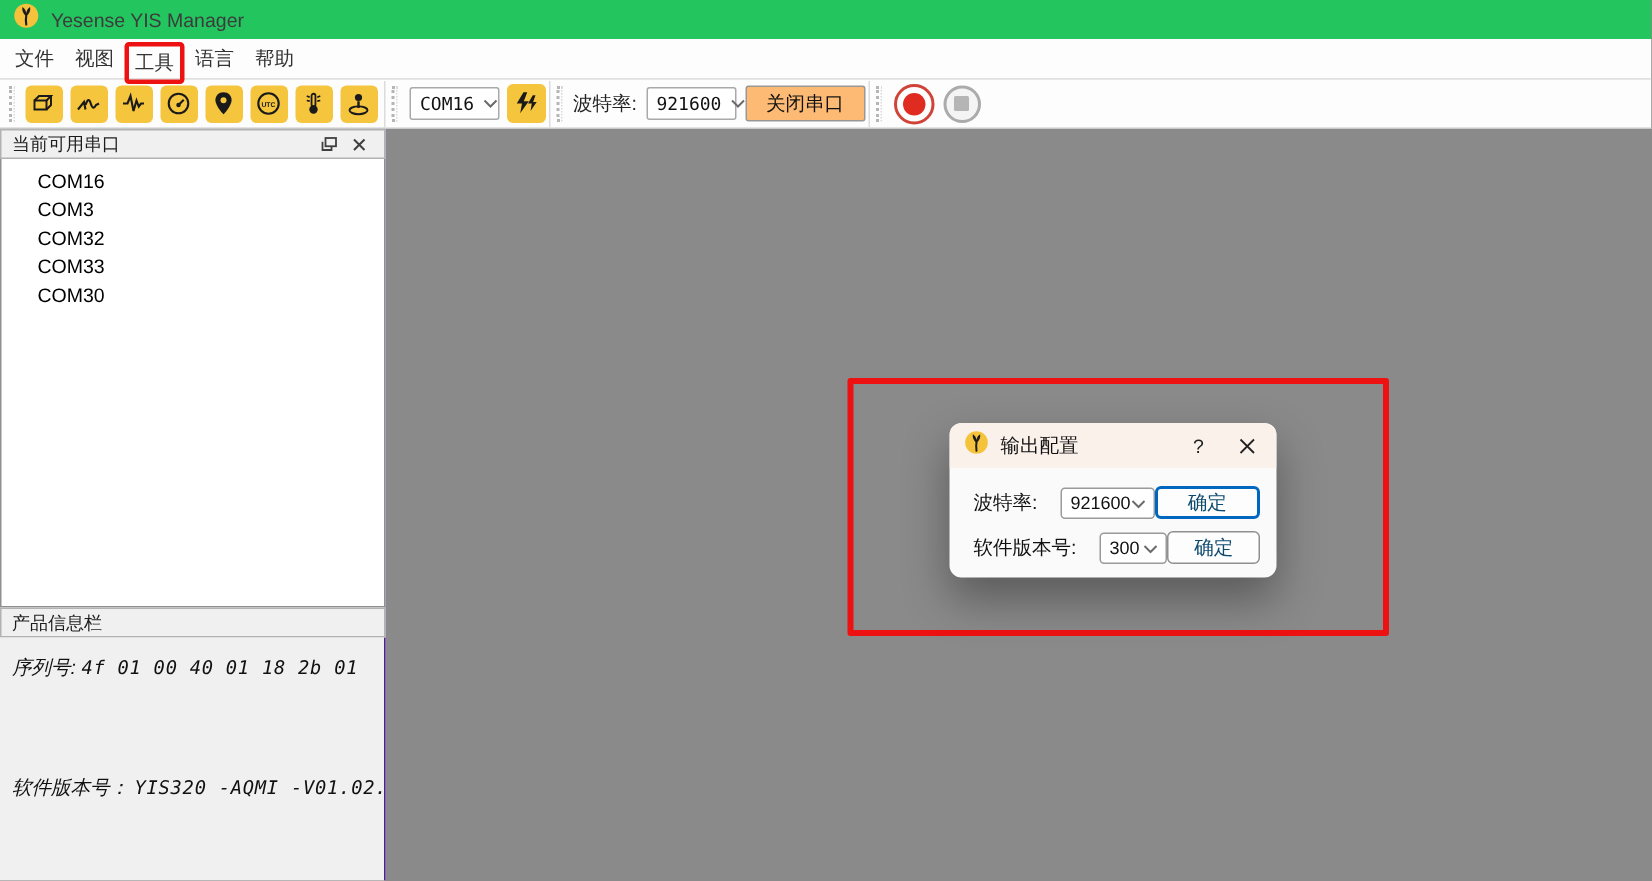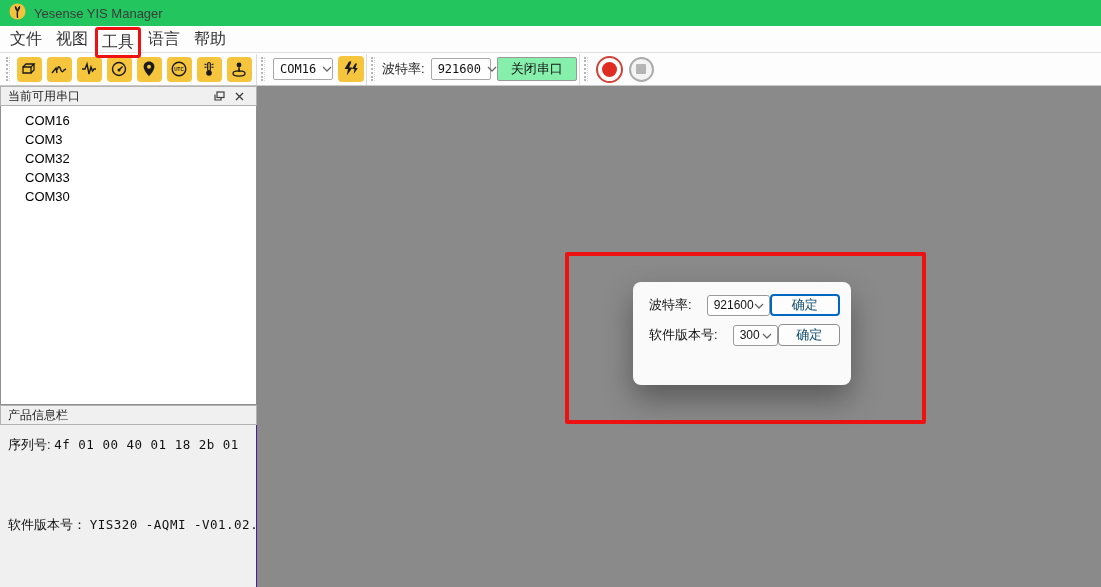--- a/index.html
+++ b/index.html
@@ -7,21 +7,21 @@
   body { font-family:"Liberation Sans", sans-serif; background:#8A8A8A; position:relative; color:#1a1a1a; }
 
   
   .titlebar { position:absolute; left:0; top:0; width:100%; height:26px; background:#22c55e;
               display:flex; align-items:center; padding-left:9px; gap:8px; }
   .titlebar .title { font-size:13px; color:#3c3c3c; }
 
   
   .menubar { position:absolute; left:0; top:26px; width:100%; height:27px; background:#fdfdfd;
              border-bottom:1px solid #e0e0e0; display:flex; align-items:center; padding-left:3px;
-             font-size:16px; color:#333; }
+             font-size:13px; color:#333; }
   .menu-item { padding:4px 7px; min-width:40px; text-align:center; cursor:default; }
   .menu-item.annotated { border:3px solid #EE1111; border-radius:3px; padding:2px 4px; min-width:40px;
                          position:relative; z-index:6; margin-bottom:-6px; background:transparent; }
 
   
   .toolbar { position:absolute; left:0; top:53px; width:100%; height:33px; background:#fdfdfd;
              border-bottom:1px solid #c9c9c9; display:flex; align-items:center; padding-left:4px; }
   .grip { width:4px; height:24px; border-left:2px dotted #b5b5b5; border-right:1px dotted #d9d9d9; margin:0 4px 0 2px; }
   .vsep { width:1px; height:31px; background:#dcdcdc; margin:0 2px; }
   .tool-btn { width:25px; height:25px; background:#F5C53E; border-radius:4px; margin:0 2.5px;
@@ -29,21 +29,21 @@
   .tool-btn svg { display:block; }
   .combo { height:22px; background:#fff; border:1px solid #a9a9a9; border-radius:2px;
            display:flex; align-items:center; justify-content:space-between; padding:0 5px 0 6px;
            font-family:"DejaVu Sans Mono", monospace; font-size:12px; color:#111; }
   .combo .chev { margin-left:6px; display:flex; }
   .port-combo { width:60px; margin:0 3px 0 4px; }
   .baud-combo { width:60px; margin:0 4px; }
   .refresh-btn { width:26px; height:26px; background:#F5C53E; border-radius:4px; margin-left:2px;
                  display:flex; align-items:center; justify-content:center; cursor:pointer; }
   .tb-label { font-size:13px; color:#222; margin:0 2px 0 3px; white-space:nowrap; }
-  .close-port-btn { height:24px; padding:0 13px; background:#86efac; border:1px solid #989898;
+  .close-port-btn { height:24px; padding:0 13px; background:#fdba74; border:1px solid #989898;
                     border-radius:2px; font-size:13px; color:#111; margin-left:2px; cursor:pointer; white-space:nowrap; }
   .record-btn { width:27px; height:27px; border:2px solid #d04338; border-radius:50%; background:#fdfdfd;
                 display:flex; align-items:center; justify-content:center; margin:0 3px 0 4px; cursor:pointer; }
   .record-btn .dot { width:15px; height:15px; border-radius:50%; background:#E02B20; }
   .stop-btn { width:25px; height:25px; border:2px solid #ababab; border-radius:50%; background:#f4f4f4;
               display:flex; align-items:center; justify-content:center; margin:0 3px; cursor:pointer; }
   .stop-btn .sq { width:10px; height:10px; background:#b5b5b5; border-radius:1px; }
 
   
   .side { position:absolute; left:0; top:86px; width:257px; bottom:0; background:#f0f0f0;
@@ -51,21 +51,21 @@
   .panel-header { position:absolute; left:0; width:257px; height:20px; background:#f0f0f0;
                   border:1px solid #b2b2b2; display:flex; align-items:center; padding:0 7px;
                   font-size:12px; color:#1c1c1c; }
   .ph-spacer { flex:1; }
   .ph-btn { width:20px; height:16px; display:flex; align-items:center; justify-content:center; cursor:pointer; }
   .port-list { position:absolute; left:0; top:20px; width:257px; height:299px; background:#ffffff;
                border:1px solid #8f8f8f; border-top:none; padding-top:5px; }
   .port-item { font-size:13px; color:#000; padding:1.5px 0 1.5px 24px; line-height:16px; cursor:pointer; }
   .info-header-pos { top:319px; }
   .info-body { position:absolute; left:0; top:339px; right:0; bottom:0; background:#f0f0f0; }
-  .info-row { position:absolute; left:8px; white-space:nowrap; font-size:13px; color:#111; }
+  .info-row { position:absolute; left:8px; white-space:nowrap; font-size:13px; color:#111;font-style:italic; }
   .serial-row { top:11px; }
   .version-row { top:91px; }
   .mono-val { font-family:"DejaVu Sans Mono", monospace; font-size:12.5px; letter-spacing:0.5px; }
 
   
   .workspace { position:absolute; left:258px; top:86px; right:0; bottom:0; background:#8A8A8A; }
   .red-rect { position:absolute; left:307px; top:166px; width:361px; height:172px;
               border:4px solid #EE1111; border-radius:2px; pointer-events:none; }
 
   
@@ -255,20 +255,37 @@
       <span class="mono-val">YIS320 -AQMI -V01.02.03;</span>
     </div>
   </div>
 </div>
 
 <div class="workspace">
 
   <div class="red-rect"></div>
 
   <div class="dialog">
+    <div class="dialog-header">
+      <span>
+        <svg width="16" height="16" viewBox="0 0 18 18">
+          <circle cx="9" cy="9" r="8.5" fill="#F5C23C"></circle>
+          <path d="M9 9.5 C6.8 7.6 5.7 5.2 6.3 2.9 C8 3.9 8.8 5.6 9 7.2 C9.2 5.6 10 3.9 11.7 2.9 C12.3 5.2 11.2 7.6 9 9.5 Z" fill="#1c1c1c"></path>
+          <path d="M9 9 C8.6 11 8.7 13.2 9 15.2" stroke="#1c1c1c" stroke-width="1.5" fill="none" stroke-linecap="round"></path>
+        </svg>
+      </span>
+      <span class="dlg-title">输出配置</span>
+      <span class="dlg-hspacer"></span>
+      <span class="dlg-help">?</span>
+      <span class="dlg-close">
+        <svg width="11" height="11" viewBox="0 0 11 11">
+            <path d="M1 1 L10 10 M10 1 L1 10" stroke="#222" stroke-width="1.2" fill="none"></path>
+          </svg>
+      </span>
+    </div>
 
     <div class="dialog-row row1">
       <span class="dlg-label">波特率:</span>
       <span class="dlg-combo w1">
         <span>921600</span>
         <span>
           <svg width="10" height="6" viewBox="0 0 10 6">
               <path d="M1 1 L5 5 L9 1" stroke="#6a6a6a" stroke-width="1.3" fill="none"></path>
             </svg>
         </span>

